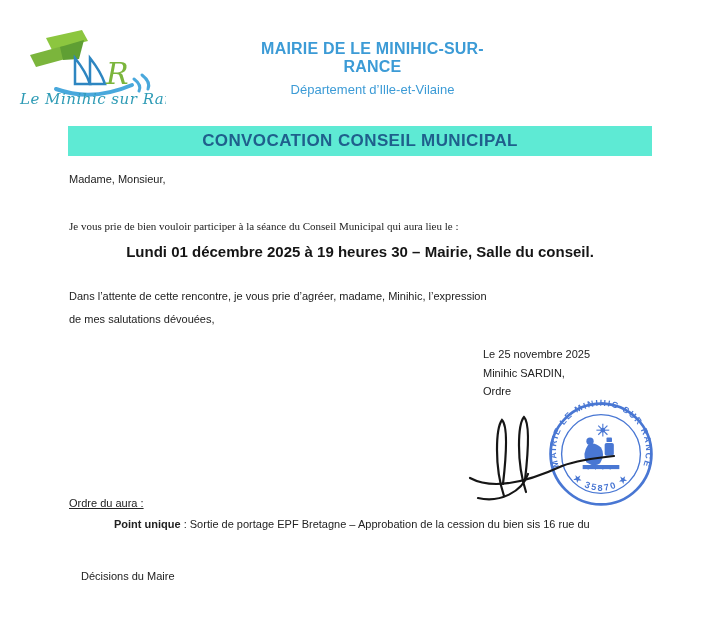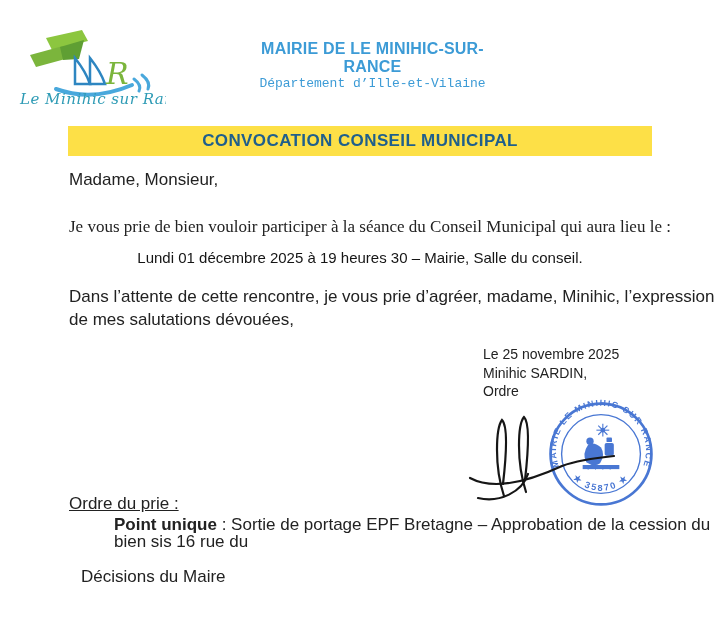--- a/index.html
+++ b/index.html
@@ -5,36 +5,36 @@
   html,body{margin:0;padding:0;background:#e8e8e8;}
   .page{
     position:relative;width:720px;height:644px;background:#ffffff;
     font-family:"Liberation Sans",sans-serif;color:#1f1f1f;overflow:hidden;
     margin:0 auto;
   }
   .abs{position:absolute;}
   
   .header-text{left:235px;top:40px;width:275px;text-align:center;}
   .header-line1{font-size:16px;font-weight:600;color:#3c9bd6;letter-spacing:.2px;}
-  .header-line2{font-size:13px;color:#3c9bd6;font-family:Liberation Mono, monospace;}
+  .header-line2{font-size:13px;color:#3c9bd6;margin-top:6px;}
   
   .title-bar{
-    left:68px;top:126px;width:584px;height:30px;background:#fde047;
+    left:68px;top:126px;width:584px;height:30px;background:#5eead4;
     display:flex;align-items:center;justify-content:center;
   }
   .title-bar span{font-size:17px;font-weight:700;color:#1f5f8c;letter-spacing:.4px;}
   
-  .bodyline{font-size:17px;line-height:17px;color:#222;}
+  .bodyline{font-size:11px;line-height:17px;color:#222;}
   .salutation{left:69px;top:171px;}
   .intro{left:69px;top:218px;font-family:Liberation Serif, serif;}
-  .meeting{left:0;top:243px;width:720px;text-align:center;font-size:15px;font-weight:400;color:#151515;margin-top:6px;}
+  .meeting{left:0;top:243px;width:720px;text-align:center;font-size:15px;font-weight:700;color:#151515;}
   .closing1{left:69px;top:288px;}
   .closing2{left:69px;top:311px;}
   
-  .sig-block{left:483px;top:345px;font-size:14px;line-height:18.5px;color:#222;}
+  .sig-block{left:483px;top:345px;font-size:11px;line-height:18.5px;color:#222;}
   
   .stamp{left:546px;top:399px;}
   .signature{left:464px;top:406px;}
   
   .agenda-heading{left:69px;top:495px;text-decoration:underline;}
   .agenda-line1{left:69px;top:516px;padding-left:45px;}
   .agenda-line2{left:69px;top:538px;}
   .bold{font-weight:700;}
   .decisions{left:81px;top:568px;}
 </style>
@@ -115,20 +115,20 @@
 
   <svg class="abs signature" width="160" height="102" viewBox="0 0 160 102">
     <g fill="none" stroke="#161616" stroke-width="2.2" stroke-linecap="round">
       <path d="M40,90 C30,60 32,22 38,14 C44,20 42,52 39,78"></path>
       <path d="M62,86 C52,55 54,18 60,11 C66,17 64,48 61,74"></path>
       <path d="M6,72 C32,86 72,72 98,60 C114,54 130,52 150,50"></path>
       <path d="M64,68 C58,86 36,97 14,92"></path>
     </g>
   </svg>
 
-  <div class="abs bodyline agenda-heading">Ordre du prie :</div>
+  <div class="abs bodyline agenda-heading">Ordre du aura :</div>
   <div class="abs bodyline agenda-line1">
     <span class="bold">Point unique</span><span> : Sortie de portage EPF Bretagne – Approbation de la cession du bien sis 16 rue du</span>
   </div>
 
   <div class="abs bodyline decisions">Décisions du Maire</div>
 
 </div>
 
 </body></html>

